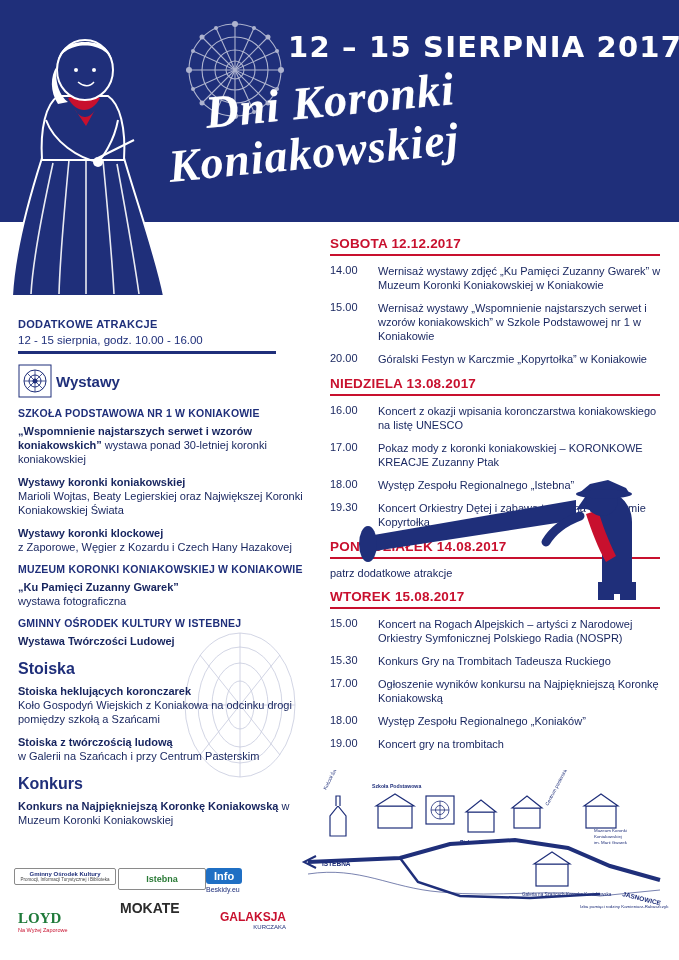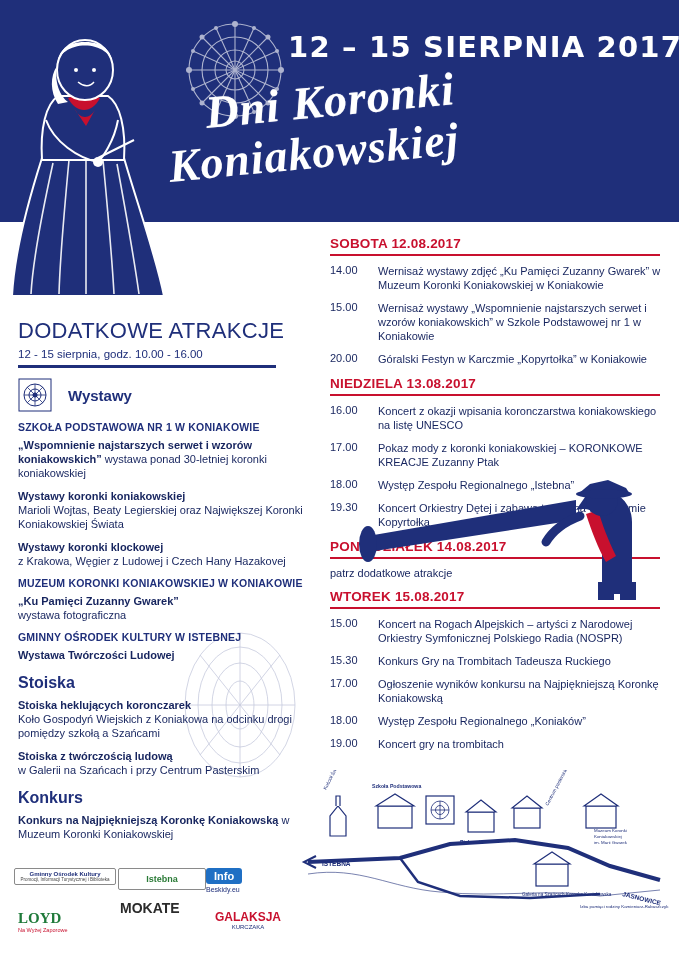--- a/index.html
+++ b/index.html
@@ -83,40 +83,40 @@
   }
 
   
   .left-col {
     position: absolute;
     left: 18px;
     top: 318px;
     width: 288px;
   }
   .left-title {
-    font-size: 22px;
-    font-weight: normal;
+    font-size: 11px;
+    font-weight: bold;
     color: #1f2f7a;
     letter-spacing: 0.3px;
   }
   .left-sub {
     font-size: 11.5px;
     color: #1f2f7a;
     margin-top: 4px;
   }
   .rule-blue {
     height: 3px;
     background: #1f2f7a;
     margin: 5px 0 10px 0;
     width: 258px;
   }
   .sect-head {
     display: flex;
     align-items: center;
-    gap: 16px;
+    gap: 4px;
     margin-top: 6px;
   }
   .sect-head h3 {
     margin: 0;
     font-size: 15px;
     font-weight: bold;
     color: #1f2f7a;
   }
   .rosette {
     width: 34px;
@@ -337,21 +337,21 @@
 
     <div class="entry">
       <b>„Wspomnienie najstarszych serwet i wzorów koniakowskich”</b><span class="plain"> wystawa ponad 30-letniej koronki koniakowskiej</span>
     </div>
     <div class="entry">
       <b>Wystawy koronki koniakowskiej</b><br>
       <span class="plain">Marioli Wojtas, Beaty Legierskiej oraz Największej Koronki Koniakowskiej Świata</span>
     </div>
     <div class="entry">
       <b>Wystawy koronki klockowej</b><br>
-      <span class="plain">z Krakowa, Węgier z Ludowej i Czech Hany Hazakovej</span>
+      <span class="plain">z Zaporowe, Węgier z Kozardu i Czech Hany Hazakovej</span>
     </div>
 
     <div class="venue">MUZEUM KORONKI KONIAKOWSKIEJ W KONIAKOWIE</div>
     <div class="entry">
       <b>„Ku Pamięci Zuzanny Gwarek”</b><br>
       <span class="plain">wystawa fotograficzna</span>
     </div>
 
     <div class="venue">GMINNY OŚRODEK KULTURY W ISTEBNEJ</div>
     <div class="entry">
@@ -385,21 +385,21 @@
       <line x1="50" y1="45" x2="130" y2="145"></line>
       <line x1="130" y1="45" x2="50" y2="145"></line>
     </g>
   </svg>
 
   <div class="right-col">
 
     <div class="day-block">
       <div class="day-head">
         <span>SOBOTA</span>
-        <span class="dt">12.08.2017</span>
+        <span class="dt">12.12.2017</span>
       </div>
       <div class="day-rule"></div>
       <div class="ev">
         <div class="ev-time">14.00</div>
         <div class="ev-text">Wernisaż wystawy zdjęć „Ku Pamięci Zuzanny Gwarek” w Muzeum Koronki Koniakowskiej w Koniakowie</div>
       </div>
       <div class="ev">
         <div class="ev-time">15.00</div>
         <div class="ev-text">Wernisaż wystawy „Wspomnienie najstarszych serwet i wzorów koniakowskich” w Szkole Podstawowej nr 1 w Koniakowie</div>
       </div>
@@ -554,19 +554,19 @@
       <div style="background:#1f6fc4; color:#fff; font-size:11px; font-weight:bold; padding:2px 8px; border-radius:3px; display:inline-block;text-align:center;">Info</div>
       <div style="font-size:7px; color:#1f2f7a; margin-top:2px;">Beskidy.eu</div>
     </div>
     <div class="logo" style="left:4px; top:42px; width:86px;">
       <div style="font-size:15px; font-weight:bold; color:#1f7a3a; font-family:'Liberation Serif', serif;">LOYD</div>
       <div style="font-size:5.5px; color:#c8102e;">Na Wyżej Zaporowe</div>
     </div>
     <div class="logo" style="left:106px; top:32px;">
       <div style="font-size:14px; font-weight:bold; color:#2b2b2b;">MOKATE</div>
     </div>
-    <div class="logo" style="left:196px; top:42px; width:76px; text-align:center;">
+    <div class="logo" style="left:196px; top:42px; width:76px; text-align:right;">
       <div style="font-size:12px; font-weight:bold; color:#c8102e;">GALAKSJA</div>
       <div style="font-size:6px; color:#1f2f7a;">KURCZAKA</div>
     </div>
   </div>
 
 </div>
 
 </body></html>

